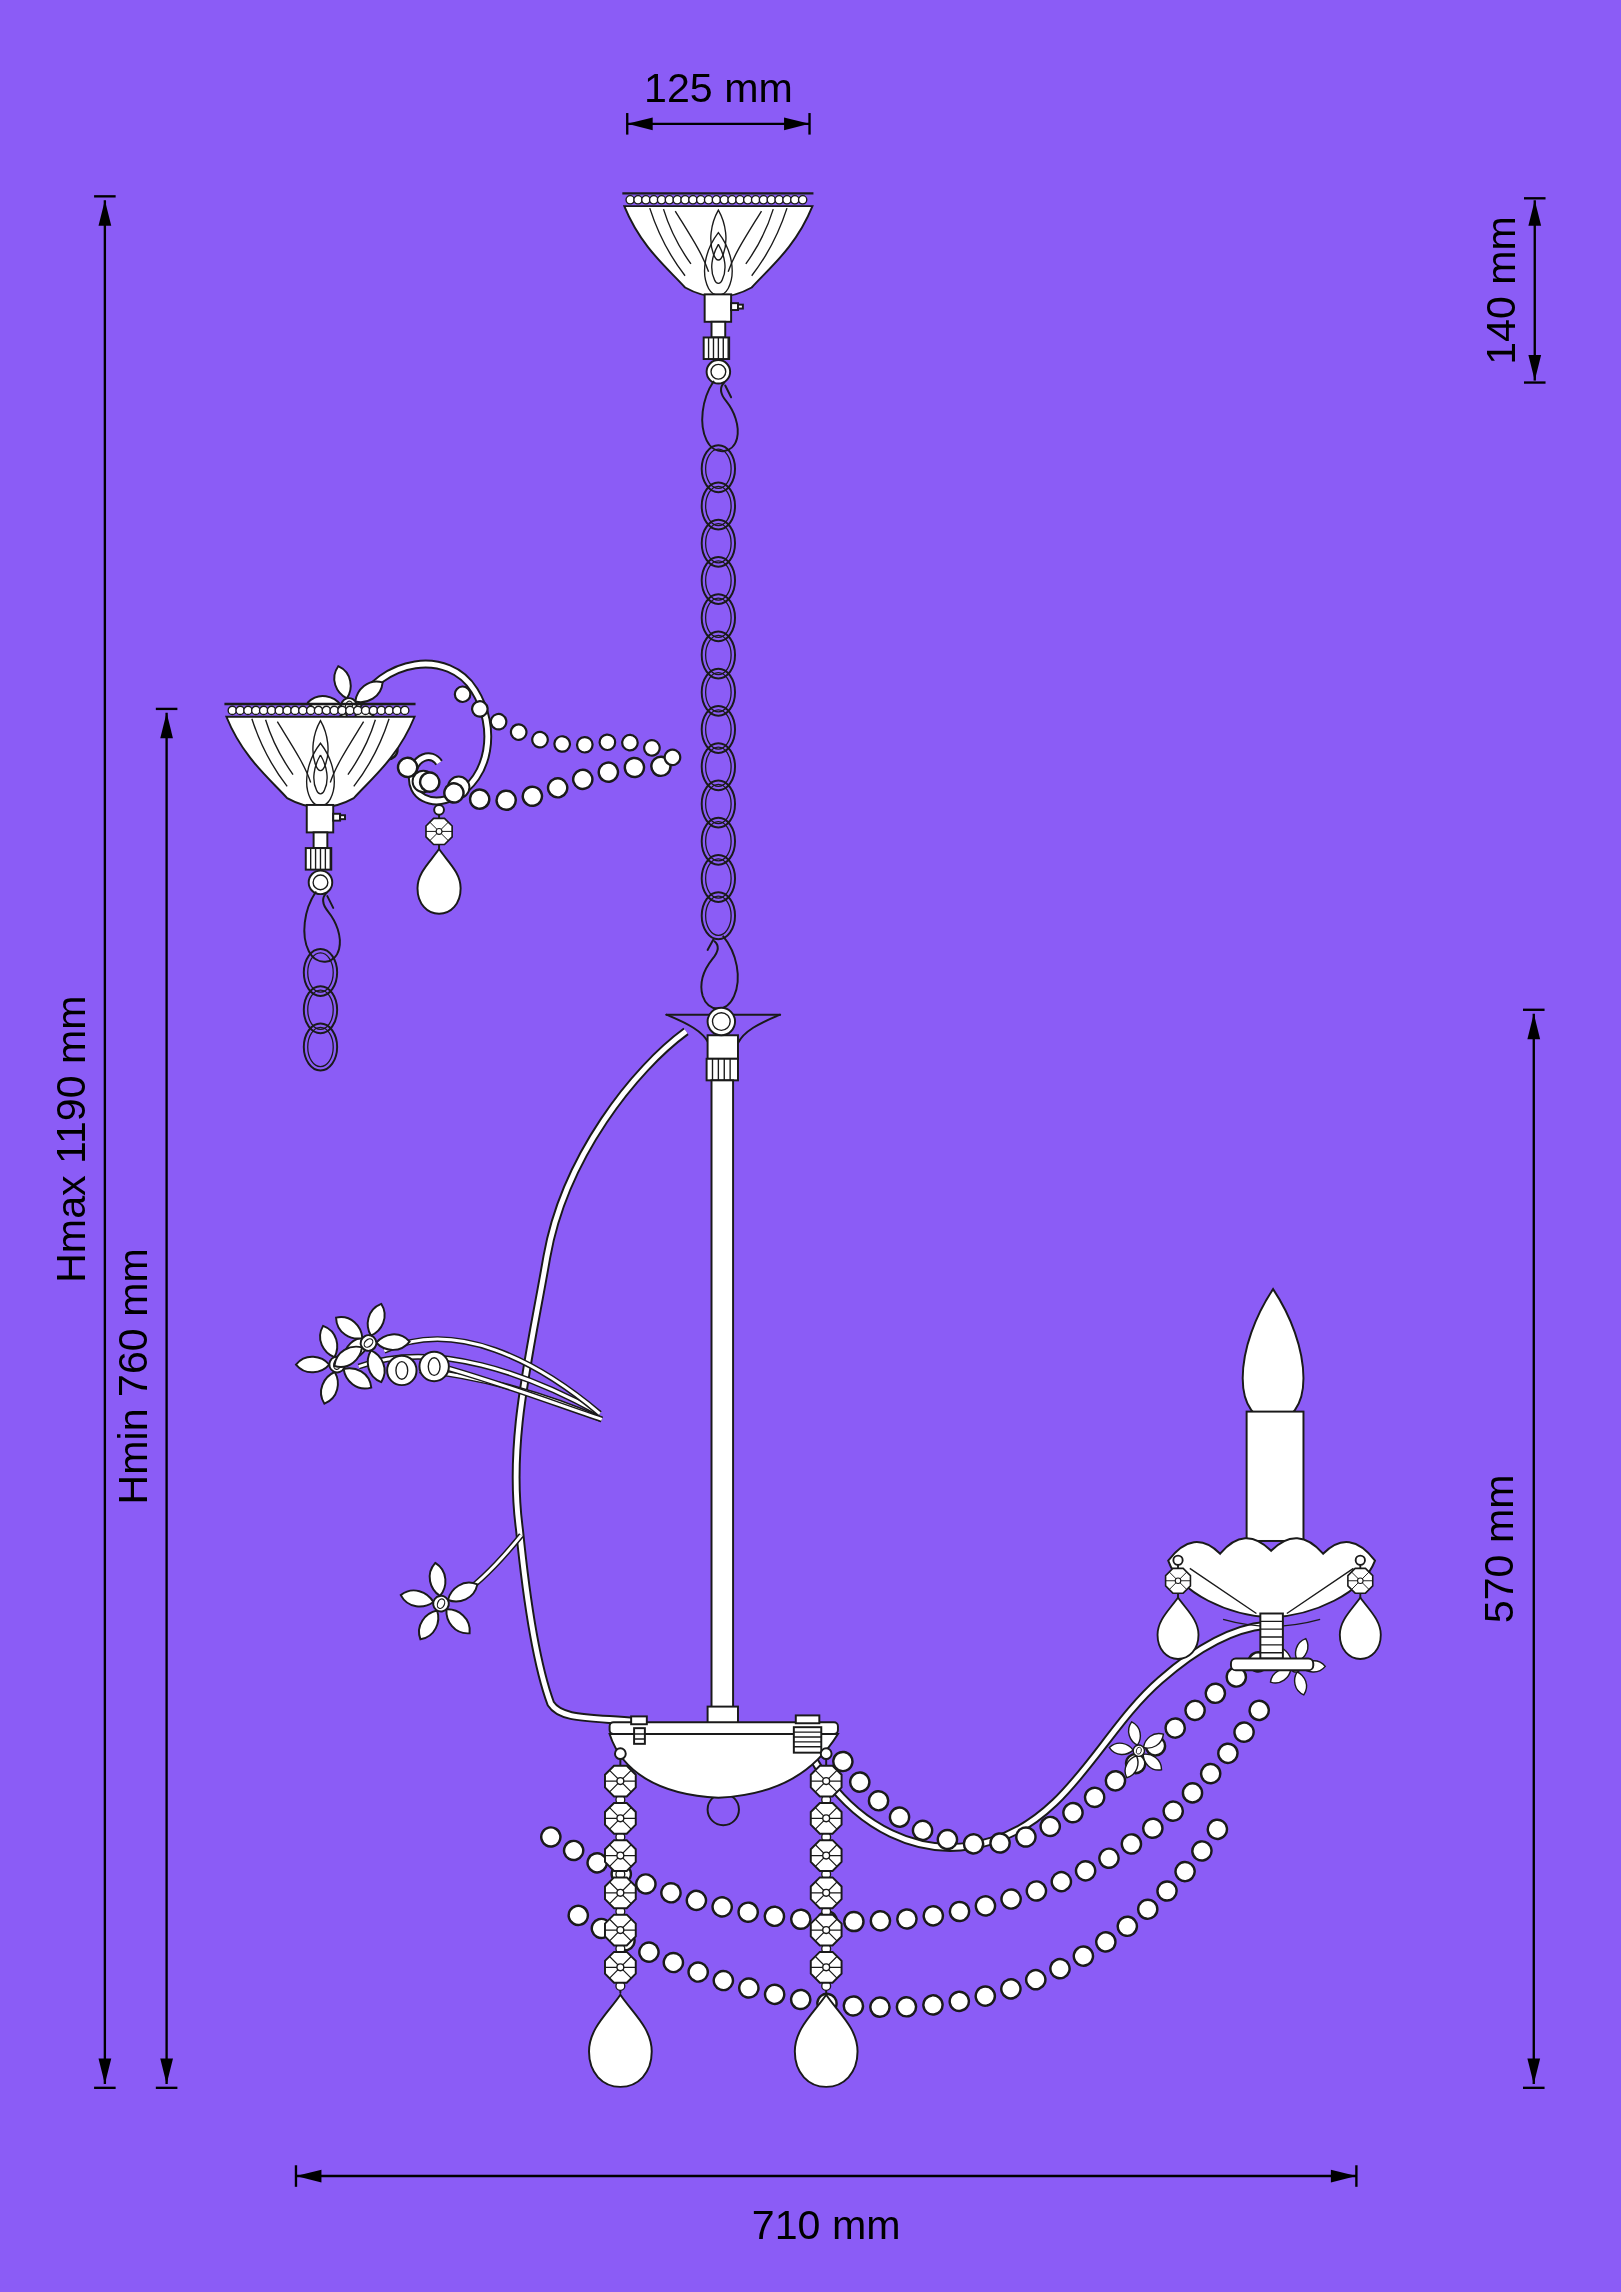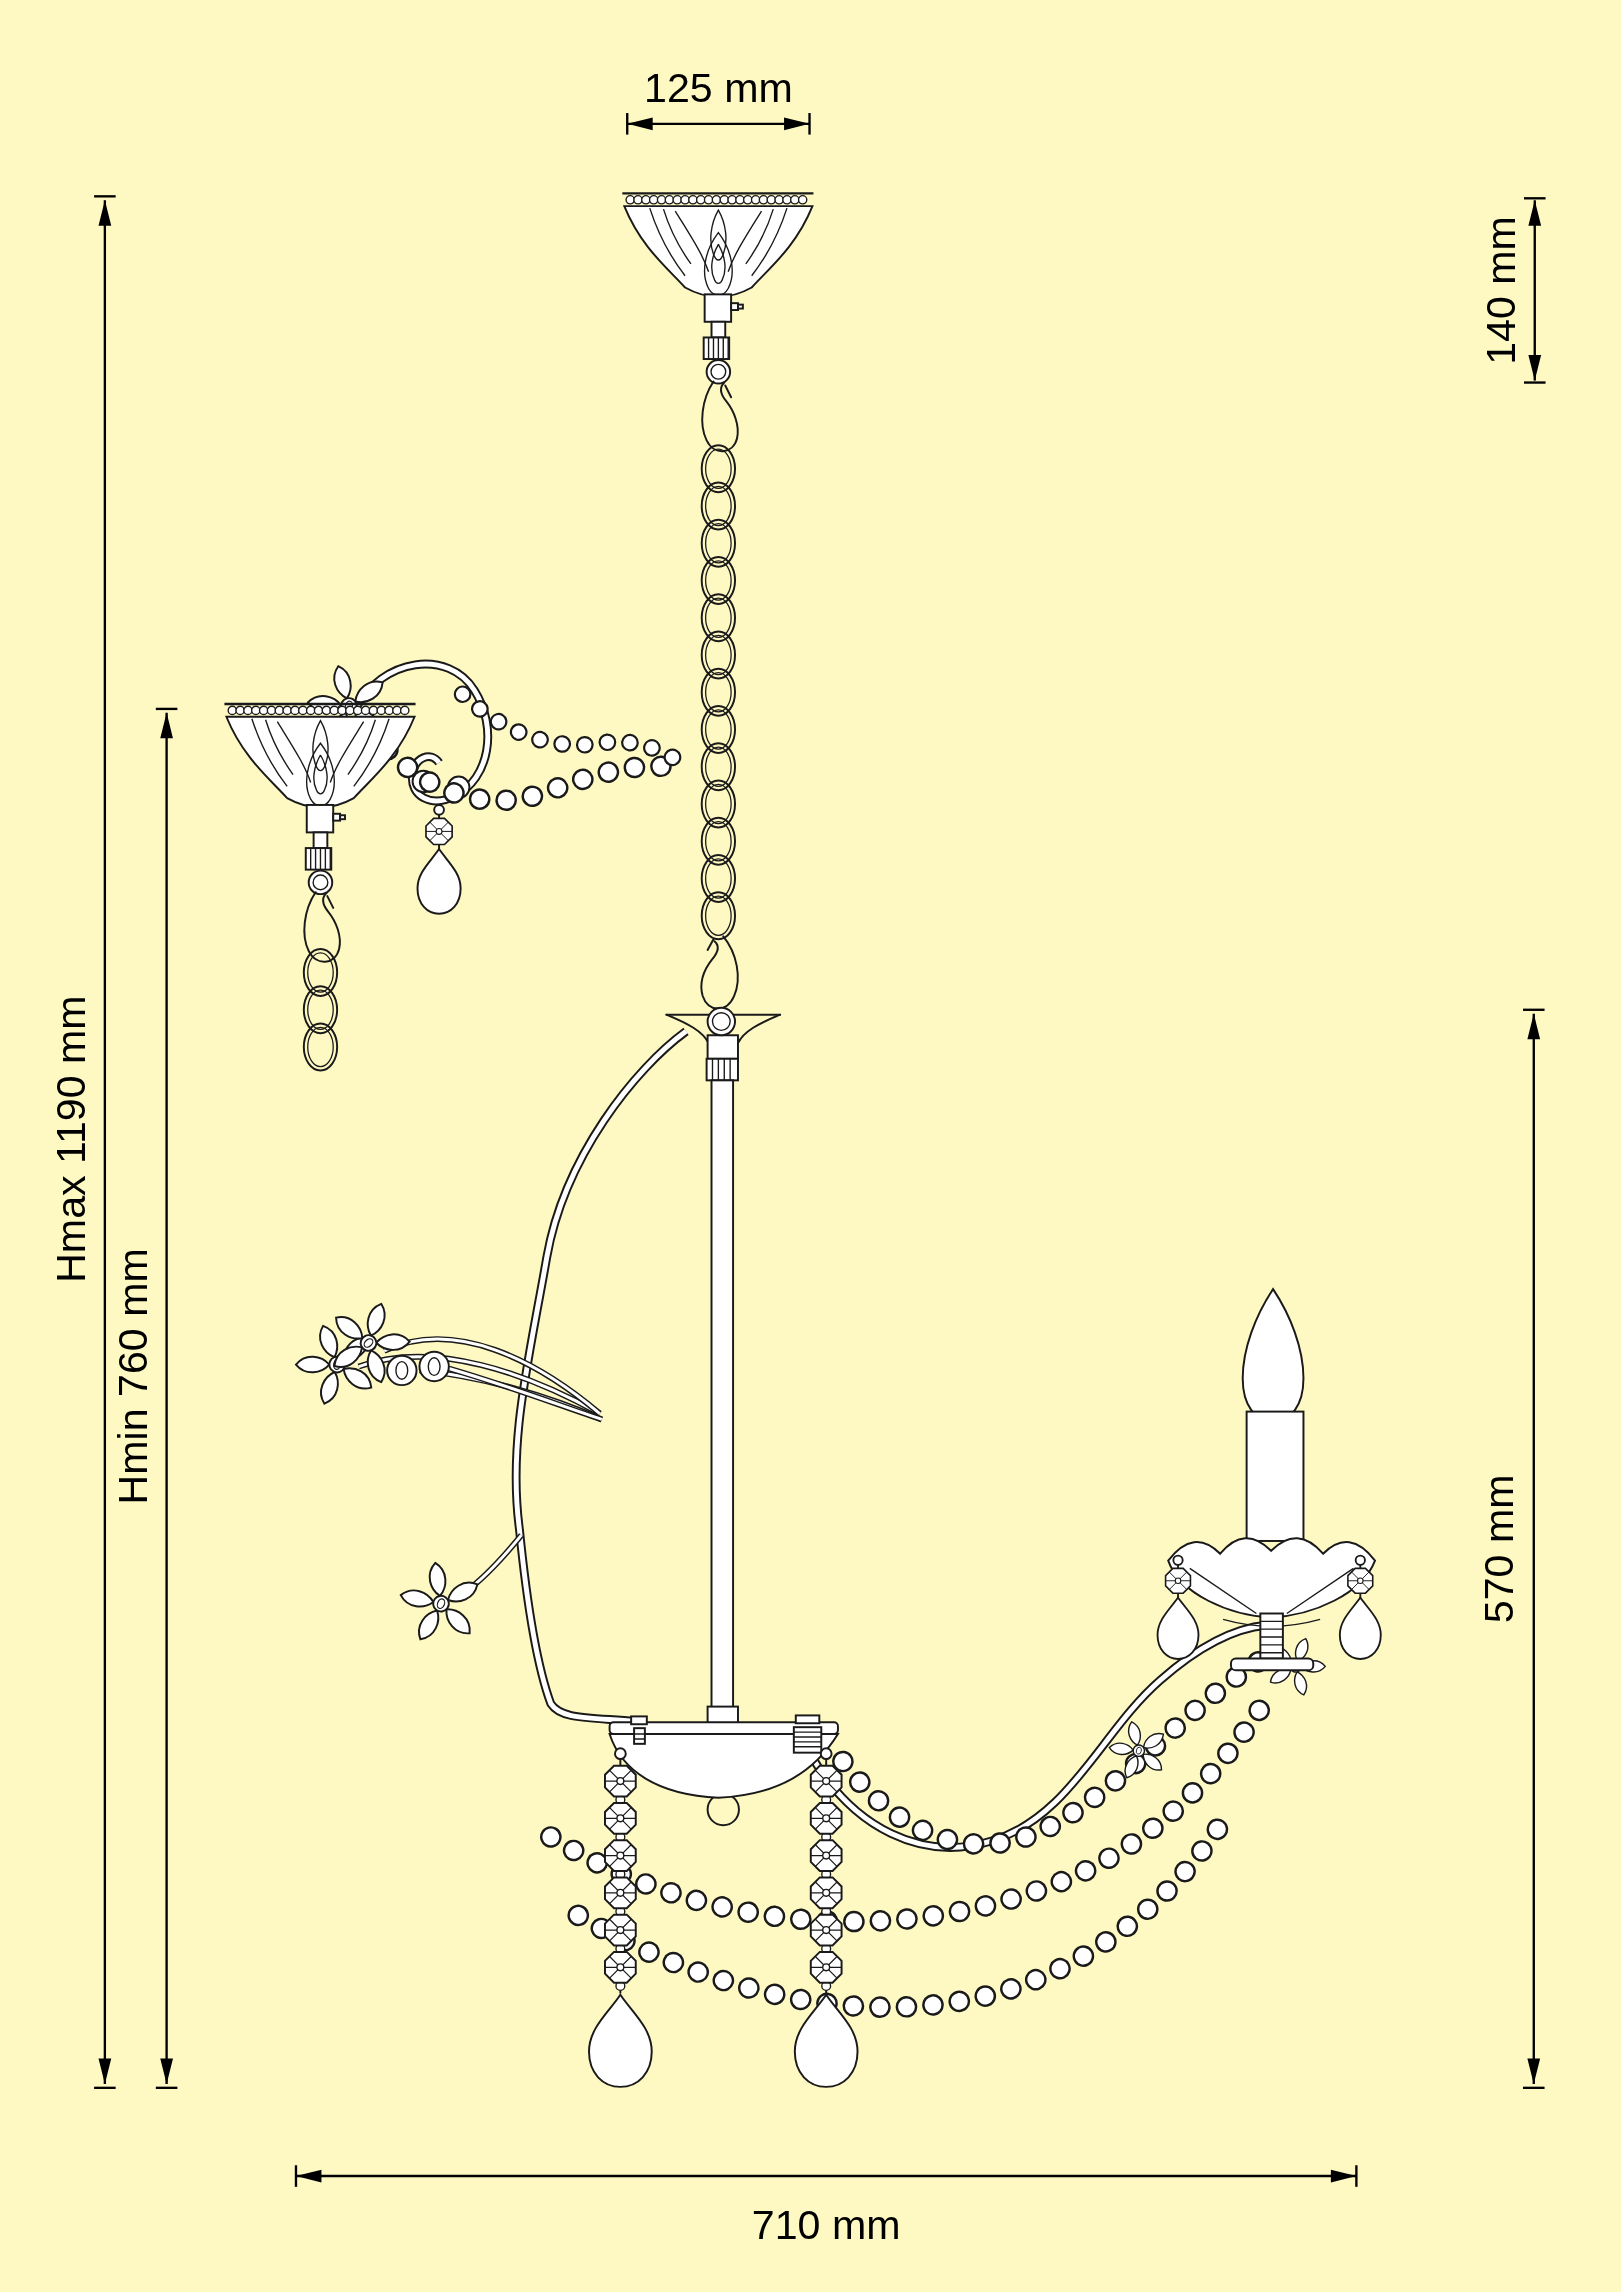--- a/index.html
+++ b/index.html
@@ -1,16 +1,16 @@
 <!DOCTYPE html>
 <html><head>
 <meta charset="utf-8">
 <style>
   html,body{margin:0;padding:0;background:#ffffff;}
-  .page{width:1621px;height:2293px;background:#fef9c3;position:relative;overflow:hidden;}
+  .page{width:1621px;height:2293px;background:#8b5cf6;position:relative;overflow:hidden;}
   svg{display:block;}
   .ln{fill:none;stroke:#1a1a1a;stroke-width:2;stroke-linecap:round;}
   .lnf{fill:#ffffff;stroke:#1a1a1a;stroke-width:2;}
   .thin{fill:none;stroke:#1a1a1a;stroke-width:1.4;}
   .dim{fill:none;stroke:#000000;stroke-width:2.4;}
   .arr{fill:#000000;stroke:none;}
   .t{font:42px "Liberation Sans","DejaVu Sans",sans-serif;fill:#000000;}
   .tubeO{fill:none;stroke:#1a1a1a;stroke-width:9;}
   .tubeI{fill:none;stroke:#ffffff;stroke-width:5;}
   .stemO{fill:none;stroke:#1a1a1a;stroke-width:6;}

